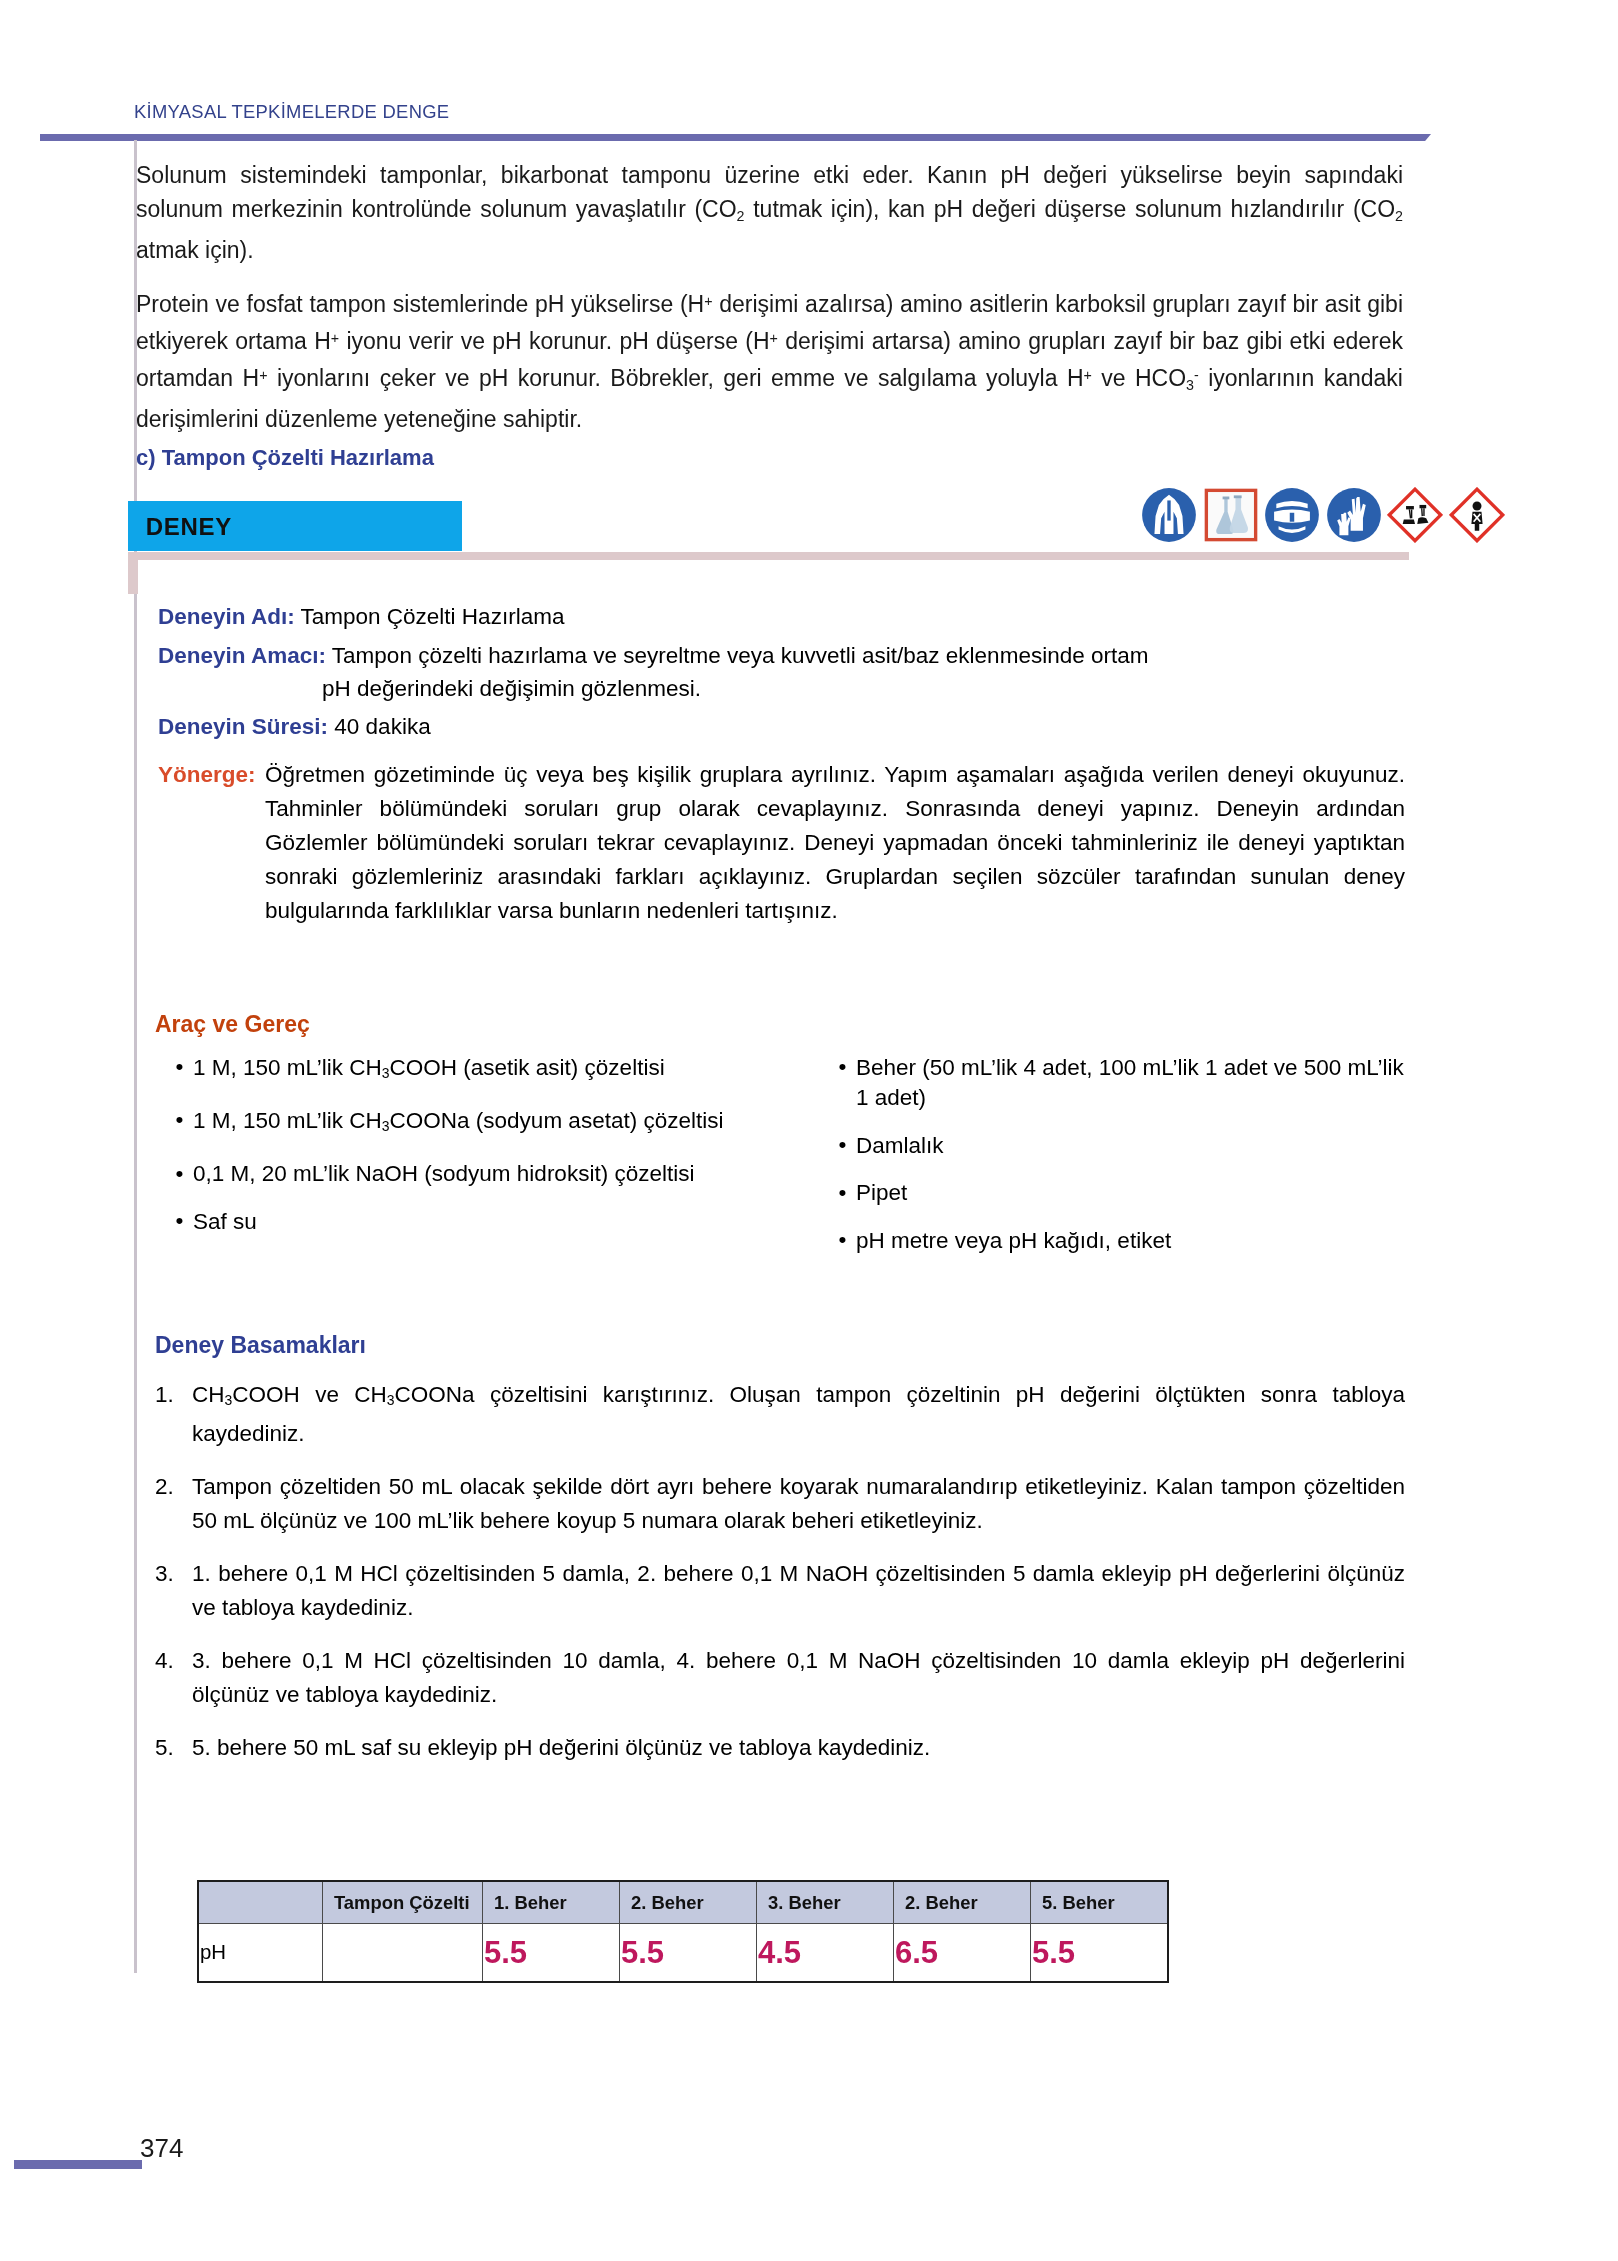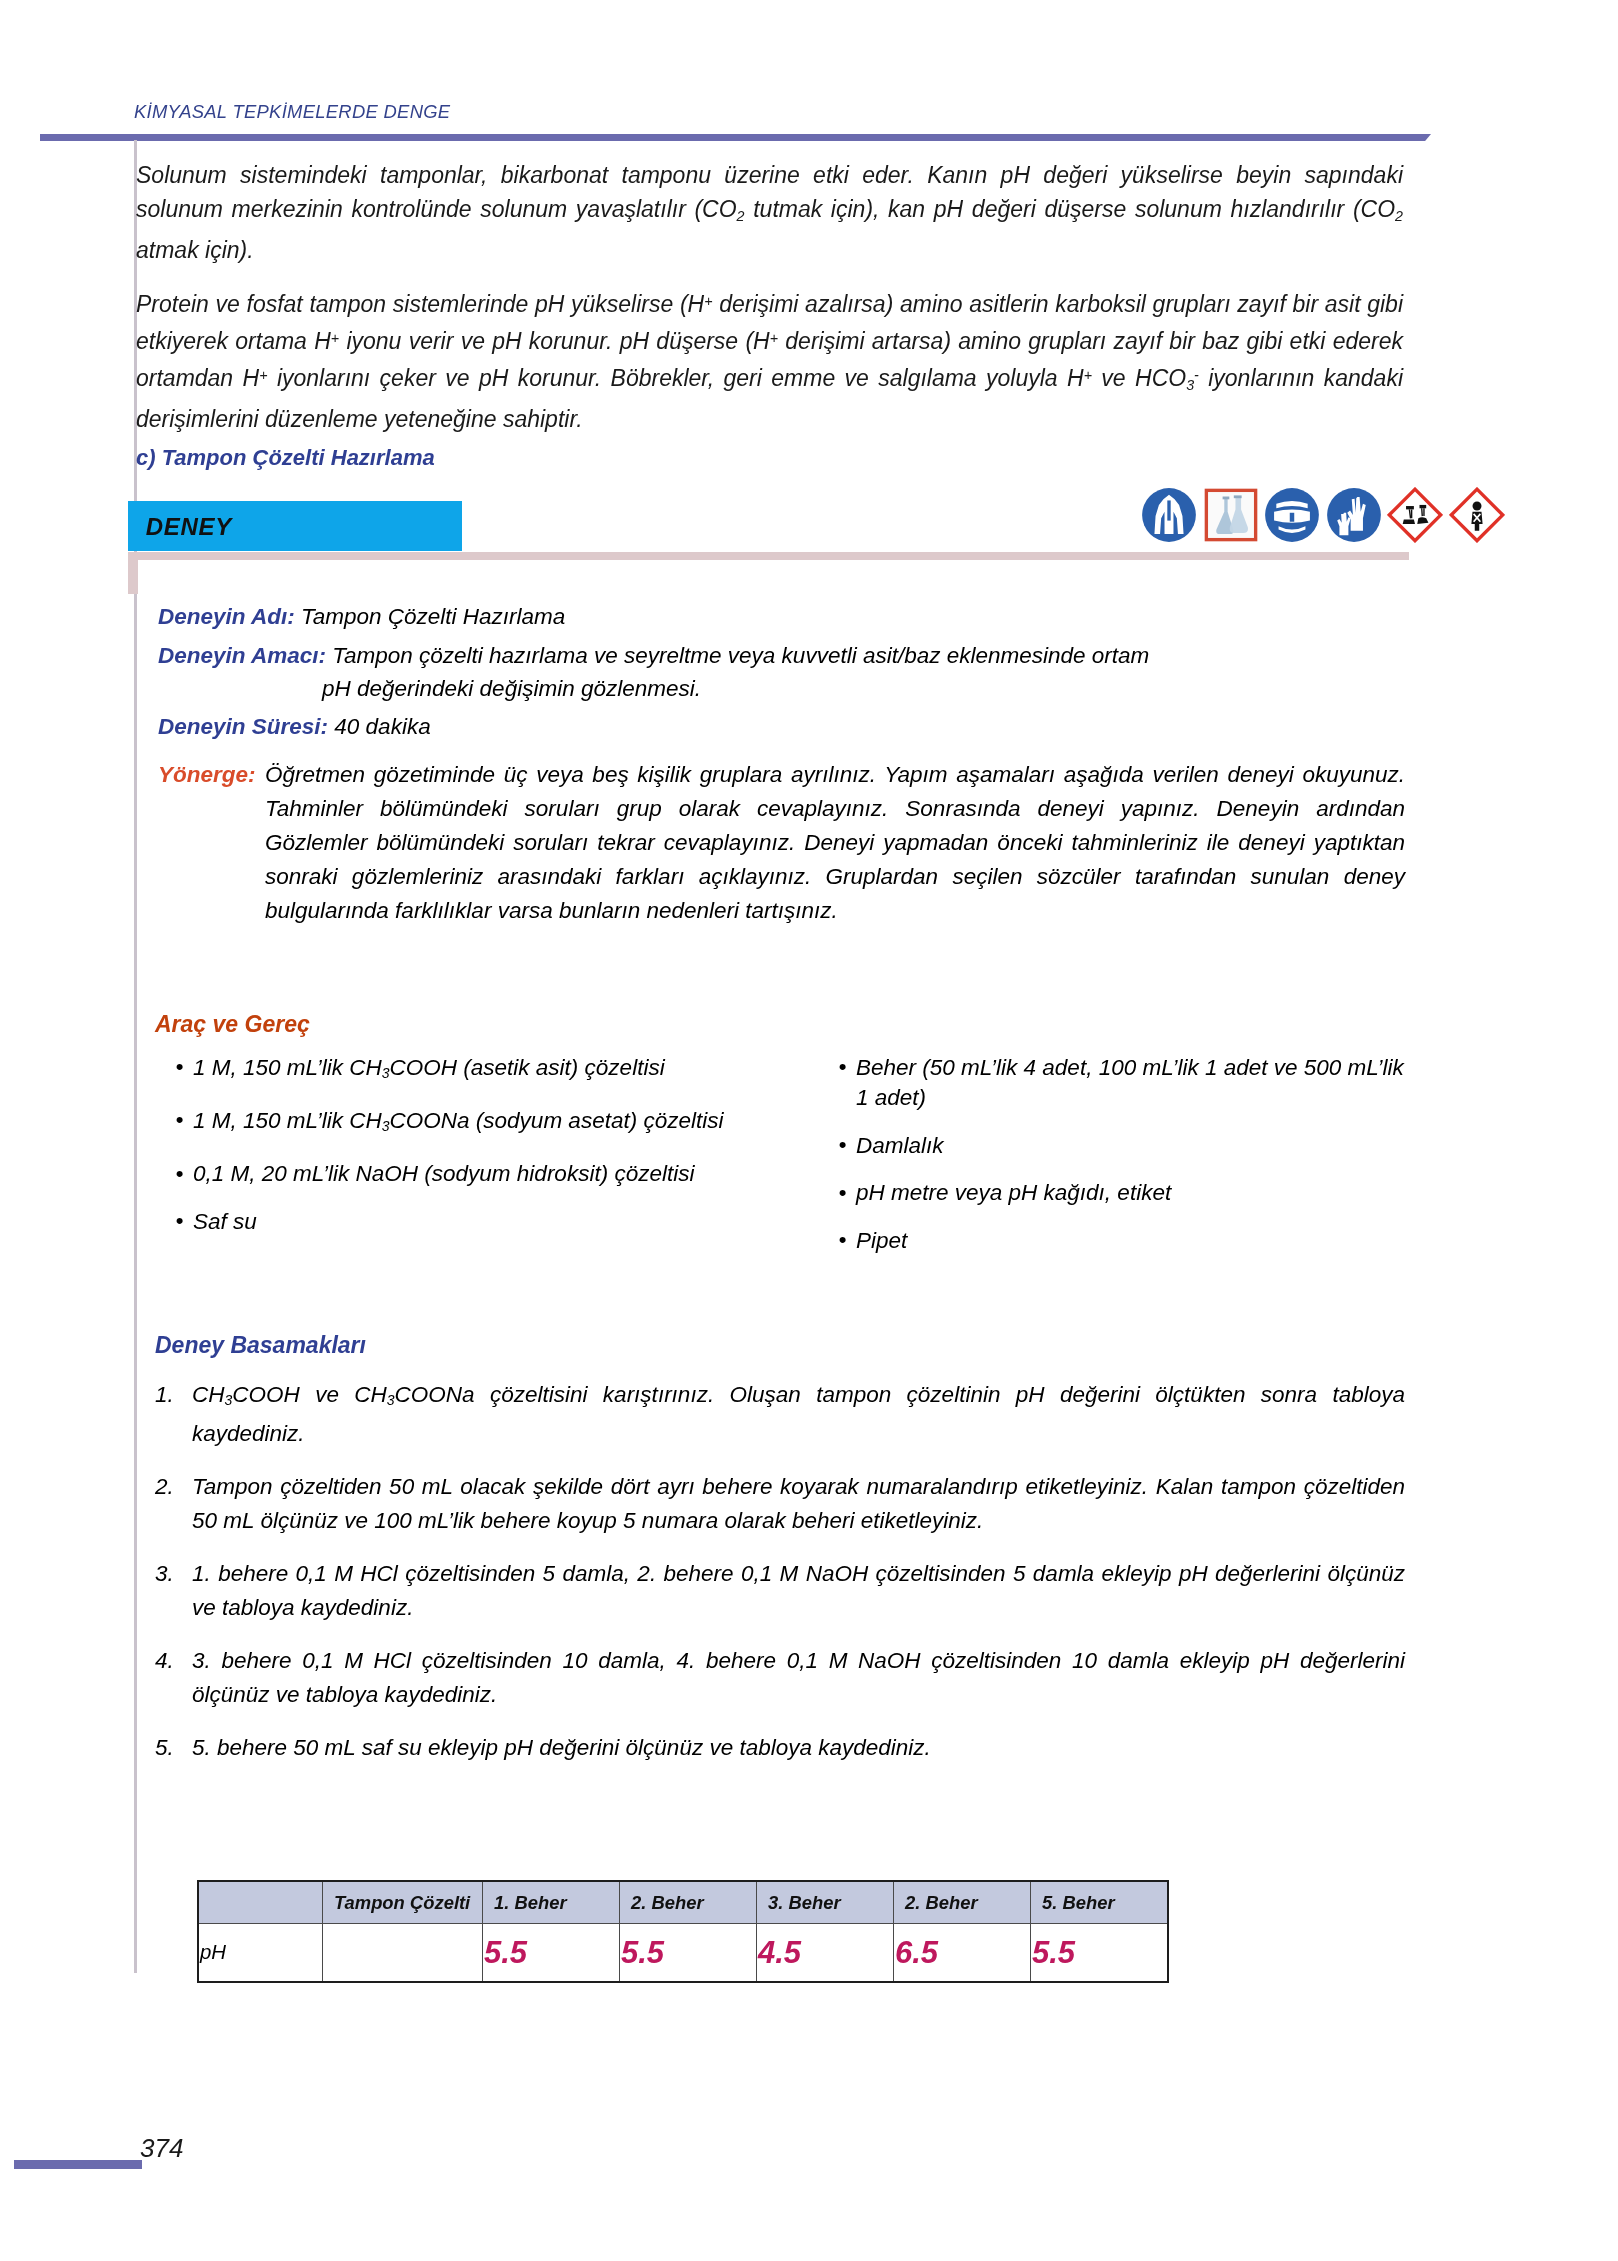--- a/index.html
+++ b/index.html
@@ -11,21 +11,20 @@
     font-family: "Liberation Sans", sans-serif;
     color: #000;
   }
   .page {
     position: relative;
     width: 1618px;
     height: 2261px;
     background: #ffffff;
     overflow: hidden;
     box-sizing: border-box;
-    font-style: italic;
   }
 
   
   .running-head {
     position: absolute;
     left: 134px;
     top: 101px;
     font-size: 18.4px;
     letter-spacing: 0.3px;
     color: #33428c;
@@ -402,22 +401,22 @@
   <div class="materials">
     <div class="mat-col-left">
       <div class="mat-item">1 M, 150 mL’lik CH<sub>3</sub>COOH (asetik asit) çözeltisi</div>
       <div class="mat-item">1 M, 150 mL’lik CH<sub>3</sub>COONa (sodyum asetat) çözeltisi</div>
       <div class="mat-item">0,1 M, 20 mL’lik NaOH (sodyum hidroksit) çözeltisi</div>
       <div class="mat-item">Saf su</div>
     </div>
     <div class="mat-col-right">
       <div class="mat-item">Beher (50 mL’lik 4 adet, 100 mL’lik 1 adet ve 500 mL’lik 1 adet)</div>
       <div class="mat-item">Damlalık</div>
+      <div class="mat-item">Pipet</div>
       <div class="mat-item">pH metre veya pH kağıdı, etiket</div>
-      <div class="mat-item">Pipet</div>
     </div>
   </div>
 
   <div class="steps-heading">Deney Basamakları</div>
   <div class="steps">
     <div class="step">
       <div class="step-num">1.</div>
       <div class="step-text">CH<sub>3</sub>COOH ve CH<sub>3</sub>COONa çözeltisini karıştırınız. Oluşan tampon çözeltinin pH değerini ölçtükten sonra tabloya kaydediniz.</div>
     </div>
     <div class="step">

